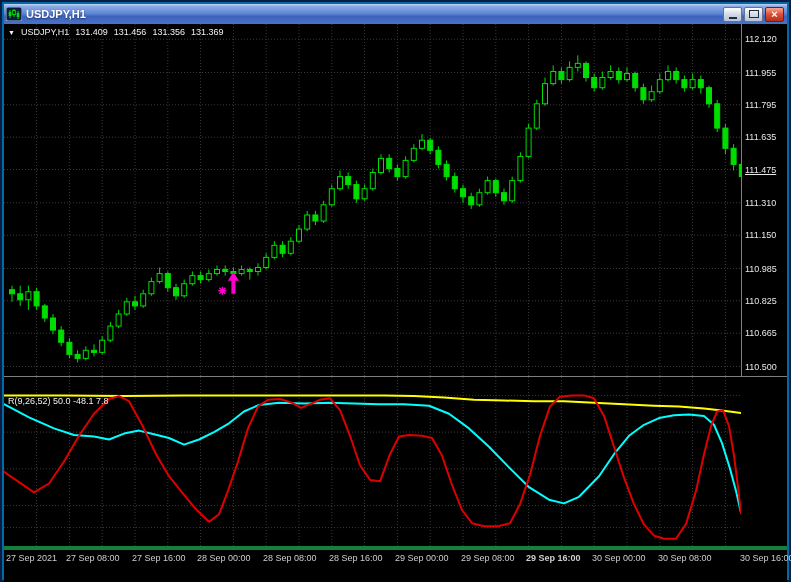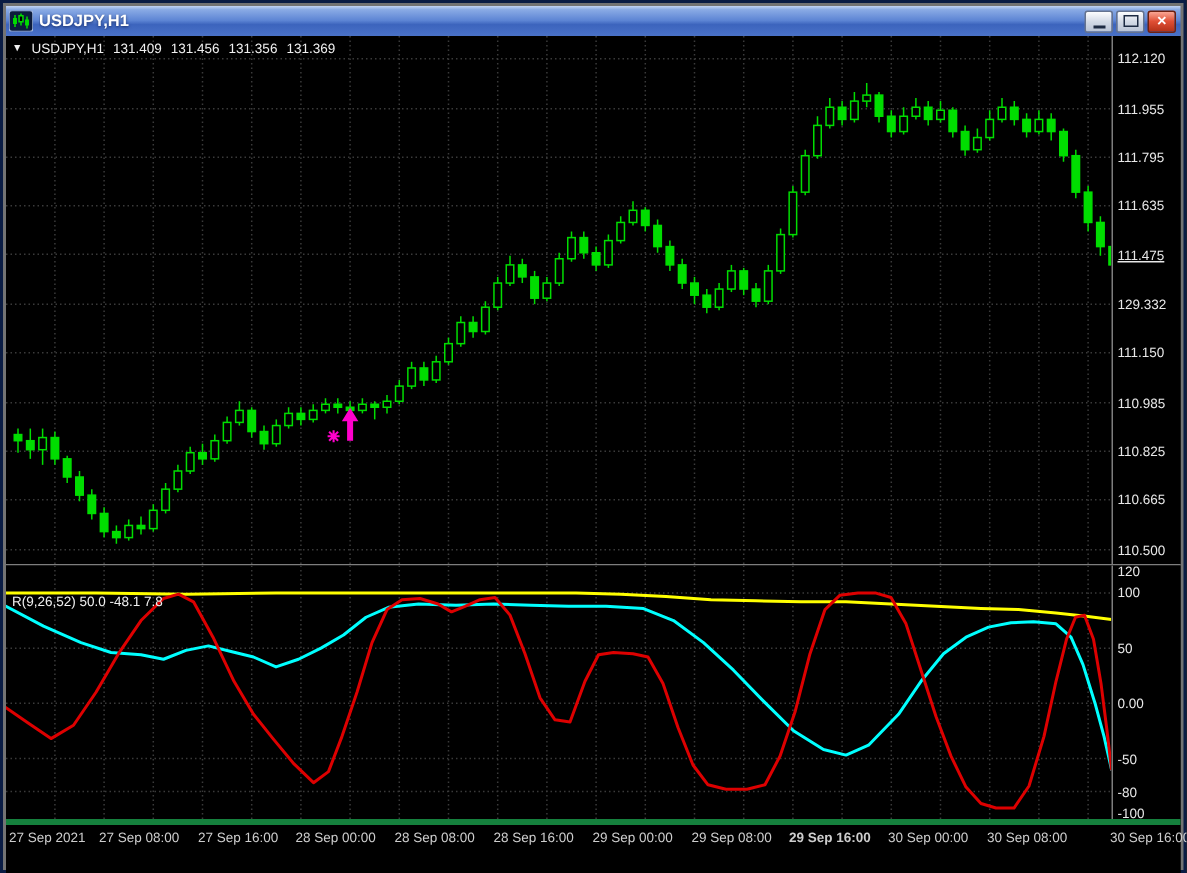--- a/index.html
+++ b/index.html
@@ -1,16 +1,16 @@
 <!DOCTYPE html>
 <html><head>
 <meta charset="utf-8">
 <style>
   html,body{margin:0;padding:0;background:#081230;}
-  .window{width:791px;height:582px;box-sizing:border-box;border:2px solid #0a1c44;background:#737373;
+  .window{width:791px;height:582px;box-sizing:border-box;border:2px solid #0a1c44;background:#0369a1;
     padding:2px;display:flex;flex-direction:column;font-family:"Liberation Sans",sans-serif;}
   .titlebar{height:20px;flex:0 0 20px;display:flex;align-items:center;gap:4px;padding:0 2px;
     background:linear-gradient(180deg,#c3d4f4 0%,#8aabe5 12%,#5d85d4 48%,#3c64bd 62%,#4a72c8 100%);}
   .app-icon{width:16px;height:14px;display:inline-flex;}
   .title{color:#ffffff;font-size:11px;font-weight:bold;flex:1;text-shadow:0 1px 2px rgba(8,18,58,.65);
     white-space:nowrap;overflow:hidden;}
   .winbtns{display:flex;gap:2px;margin-right:1px;}
   .wbtn{box-sizing:border-box;width:19px;height:15px;border:1px solid #65738f;border-radius:2px;cursor:pointer;
     background:linear-gradient(180deg,#fdfdfe,#d3dae6 50%,#b9c3d5);display:flex;align-items:center;justify-content:center;}
   .wbtn.close{background:linear-gradient(180deg,#f9a694,#e04f35 48%,#b33118);border-color:#6e2010;
@@ -287,21 +287,21 @@
             <path d="M 229.4 247.8 L 234.9 256.8 L 231.4 256.8 L 231.4 269.8 L 227.4 269.8 L 227.4 256.8 L 223.9 256.8 Z" fill="#ff00cc"></path>
             <path d="M 214.4 266.8 H 222.4 M 218.4 262.8 V 270.8 M 215.4 263.8 L 221.4 269.8 M 215.4 269.8 L 221.4 263.8" stroke="#ff00cc" stroke-width="1.4" fill="none"></path>
           </svg>
       </div>
       <div class="y-axis" id="price-axis">
           <span class="ax-label" style="top: 10.2px;">112.120</span>
           <span class="ax-label" style="top: 43.5px;">111.955</span>
           <span class="ax-label" style="top: 75.8px;">111.795</span>
           <span class="ax-label" style="top: 108.2px;">111.635</span>
           <span class="ax-label" style="top: 140.5px; text-decoration: underline;">111.475</span>
-          <span class="ax-label" style="top: 173.8px;">129.332</span>
+          <span class="ax-label" style="top: 173.8px;">111.310</span>
           <span class="ax-label" style="top: 206.2px;">111.150</span>
           <span class="ax-label" style="top: 239.5px;">110.985</span>
           <span class="ax-label" style="top: 271.8px;">110.825</span>
           <span class="ax-label" style="top: 304.2px;">110.665</span>
           <span class="ax-label" style="top: 337.5px;">110.500</span>
         </div>
     </div>
 
     <div class="sep"></div>
 
@@ -334,29 +334,20 @@
             <line x1="0" y1="18.4" x2="737" y2="18.4" stroke="#3a3a3a" stroke-dasharray="1,2"></line>
             <line x1="0" y1="55.1" x2="737" y2="55.1" stroke="#3a3a3a" stroke-dasharray="1,2"></line>
             <line x1="0" y1="91.8" x2="737" y2="91.8" stroke="#3a3a3a" stroke-dasharray="1,2"></line>
             <line x1="0" y1="128.6" x2="737" y2="128.6" stroke="#3a3a3a" stroke-dasharray="1,2"></line>
             <line x1="0" y1="150.6" x2="737" y2="150.6" stroke="#3a3a3a" stroke-dasharray="1,2"></line>
             <polyline points="0,18.4 60,18.4 120,19.1 180,18.4 250,18.4 320,18.4 380,18.4 410,19.1 440,20.6 470,22.8 500,23.5 530,24.2 560,24.2 590,25.7 620,27.2 650,28.7 675,29.4 700,31.6 720,33.8 737,36" fill="none" stroke="#ffff00" stroke-width="2" stroke-linejoin="round" stroke-linecap="round"></polyline>
             <polyline points="0,27.2 25,40.4 50,51.4 70,58 90,59.5 105,62.5 120,56.6 135,53.6 150,57.3 165,61 180,67.6 195,62.5 210,55.1 225,46.3 240,34.5 255,27.9 275,25.7 300,26.5 325,25.7 350,26.5 375,27.2 400,27.2 425,28.7 445,36.7 465,51.4 485,69.8 505,90.4 525,110.2 545,122.7 560,126.4 575,119.8 595,99.2 610,77.2 625,58.8 640,47.8 655,41.1 670,38.2 685,37.5 700,38.9 710,47.8 718,66.1 726,91.8 732,113.9 737,135.9" fill="none" stroke="#00ffff" stroke-width="2" stroke-linejoin="round" stroke-linecap="round"></polyline>
             <polyline points="0,94.8 15,105.1 30,115.4 45,106.5 60,84.5 75,58.8 90,36.7 105,22 115,19.1 125,24.2 138,47.8 152,77.2 165,99.2 178,115.4 192,132.3 205,144.8 215,137.4 224,113.9 234,84.5 244,51.4 254,29.4 264,22.8 276,22 288,25.7 297,30.9 306,27.2 316,22.8 326,21.3 336,33.1 346,58.8 356,88.2 366,102.9 376,104.3 386,77.2 395,59.5 405,58 418,58.8 428,61 438,78.6 448,108 458,133 468,146.2 480,149.2 494,149.2 506,146.2 516,127.1 526,97.7 536,58.8 546,29.4 556,19.8 568,18.4 580,18.4 590,21.3 600,38.9 610,69.8 620,100.7 630,127.1 640,147.7 650,158.7 660,161.7 672,161.7 682,147 692,113.9 700,77.2 707,49.2 713,34.5 719,33.1 725,49.2 730,78.6 734,110.2 737,135.9" fill="none" stroke="#dd0000" stroke-width="2" stroke-linejoin="round" stroke-linecap="round"></polyline>
           </svg>
       </div>
-      <div class="y-axis" id="ind-axis">
-          <span class="ax-label" style="top: -1.3px;">120</span>
-          <span class="ax-label" style="top: 13.4px;">100</span>
-          <span class="ax-label" style="top: 50.1px;">50</span>
-          <span class="ax-label" style="top: 86.8px;">0.00</span>
-          <span class="ax-label" style="top: 123.6px;">-50</span>
-          <span class="ax-label" style="top: 145.6px;">-80</span>
-          <span class="ax-label" style="top: 160.3px;">-100</span>
-        </div>
     </div>
 
     <div class="time-axis" id="time-axis">
         <span class="t-label" style="left: 2px;">27 Sep 2021</span>
         <span class="t-label" style="left: 62px;">27 Sep 08:00</span>
         <span class="t-label" style="left: 128px;">27 Sep 16:00</span>
         <span class="t-label" style="left: 193px;">28 Sep 00:00</span>
         <span class="t-label" style="left: 259px;">28 Sep 08:00</span>
         <span class="t-label" style="left: 325px;">28 Sep 16:00</span>
         <span class="t-label" style="left: 391px;">29 Sep 00:00</span>

